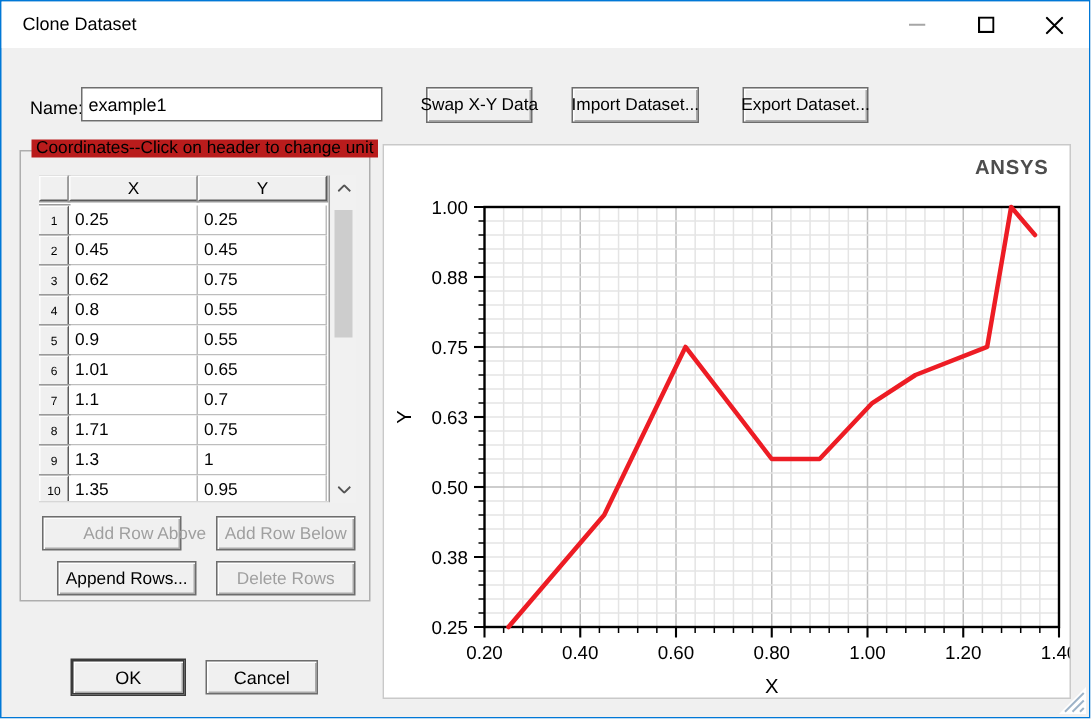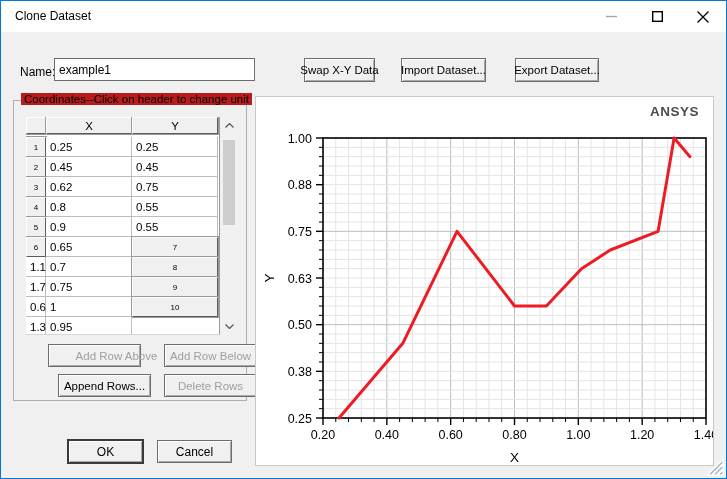--- a/index.html
+++ b/index.html
@@ -17,21 +17,21 @@
   .cap-btns { position:absolute; right:0; top:0; height:31px; display:flex; }
   .cap-btn { width:46px; height:31px; display:flex; align-items:center; justify-content:center; }
 
   
   .btn {
     position:absolute; background:#f0f0f0;
     border:1px solid #6d6d6d;
     box-shadow: inset 1px 1px 0 #ffffff, inset -1px -1px 0 #a9a9a9;
     font-family:"Liberation Sans", sans-serif; font-size:11.5px; color:#000;
     display:flex; align-items:center; justify-content:center;
-    padding:0; cursor:default; white-space:nowrap;margin-left:20px;
+    padding:0; cursor:default; white-space:nowrap;
   }
   .btn:disabled, .btn.disabled { color:#9f9f9f; }
   .btn.default {
     border:1px solid #3a3a3a;
     box-shadow: inset 1px 1px 0 #ffffff, inset -1px -1px 0 #a9a9a9, 0 0 0 1px #3a3a3a;
   }
 
   
   .lbl { position:absolute; font-size:12px; color:#000; }
   .text-input {
@@ -141,29 +141,30 @@
         <div class="cell-raised row-num">3</div>
         <div class="cell-data">0.62</div>
         <div class="cell-data">0.75</div>
         <div class="cell-raised row-num">4</div>
         <div class="cell-data">0.8</div>
         <div class="cell-data">0.55</div>
         <div class="cell-raised row-num">5</div>
         <div class="cell-data">0.9</div>
         <div class="cell-data">0.55</div>
         <div class="cell-raised row-num">6</div>
+        <div class="cell-data">1.01</div>
         <div class="cell-data">0.65</div>
         <div class="cell-raised row-num">7</div>
         <div class="cell-data">1.1</div>
         <div class="cell-data">0.7</div>
         <div class="cell-raised row-num">8</div>
         <div class="cell-data">1.71</div>
         <div class="cell-data">0.75</div>
         <div class="cell-raised row-num">9</div>
-        <div class="cell-data">0.6</div>
+        <div class="cell-data">1.3</div>
         <div class="cell-data">1</div>
         <div class="cell-raised row-num">10</div>
         <div class="cell-data">1.35</div>
         <div class="cell-data">0.95</div>
       </div>
 
     <div class="scrollbar">
       <div class="sb-arrow sb-up">
         <svg width="9" height="5">
           <polyline points="0.5,4.5 4.5,0.5 8.5,4.5" fill="none" stroke="#555" stroke-width="1.2"></polyline>

